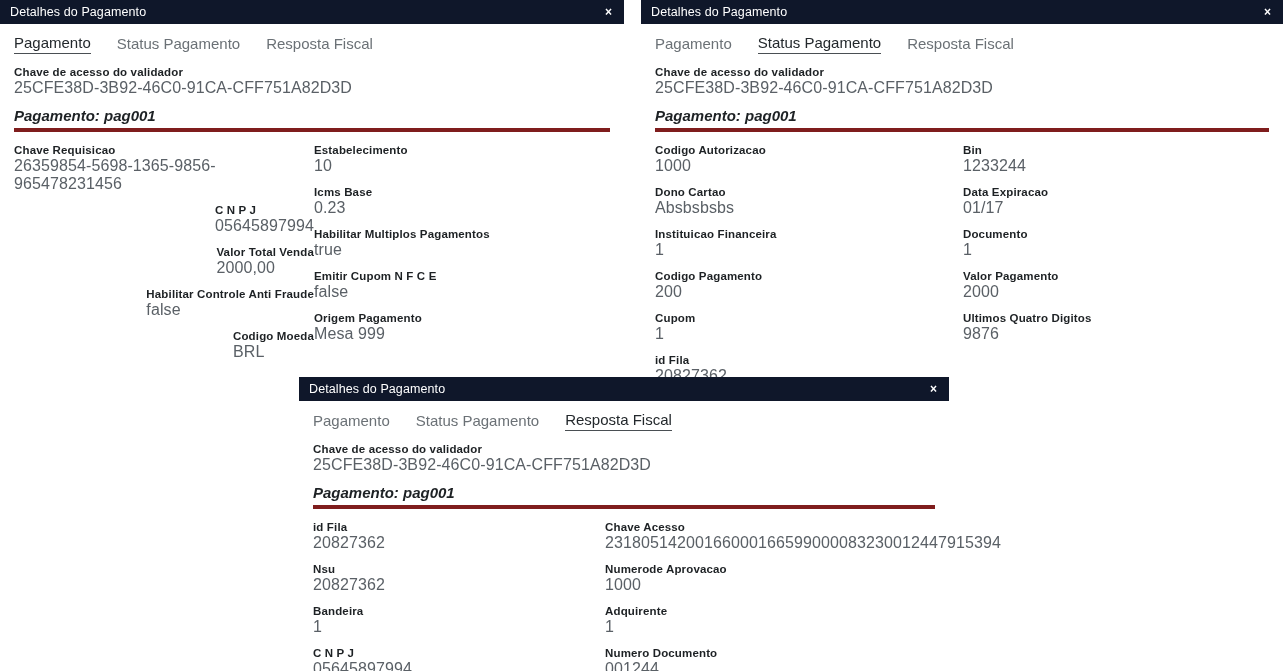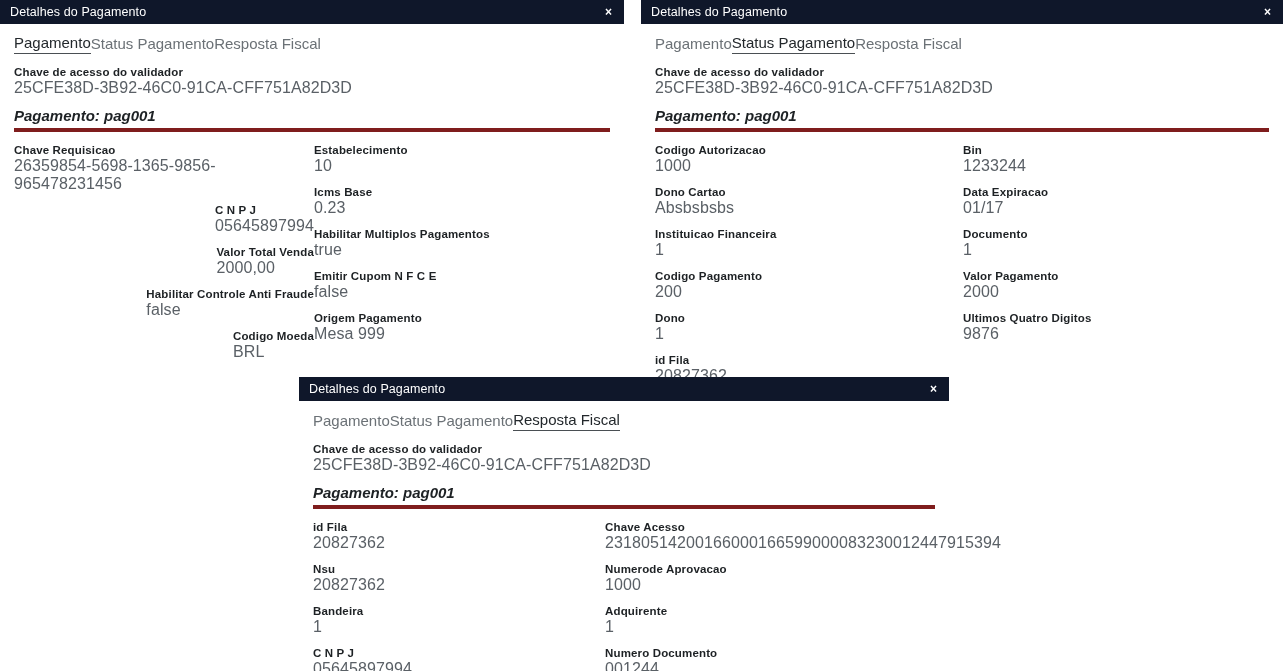--- a/index.html
+++ b/index.html
@@ -39,20 +39,21 @@
     font-size: 12px;
     font-weight: bold;
     color: #ffffff;
     cursor: pointer;
     padding: 0 2px;
     line-height: 1;
   }
   .tabs {
     display: flex;
     align-items: center;
+    gap: 26px;
     padding: 10px 14px 4px 14px;
     font-size: 15px;
     color: #6b7176;
   }
   .tab {
     cursor: pointer;
     padding-bottom: 2px;
     white-space: nowrap;
   }
   .tab.active {
@@ -208,21 +209,21 @@
           </div>
           <div class="field">
             <div class="field-label">Instituicao Financeira</div>
             <div class="field-value">1</div>
           </div>
           <div class="field">
             <div class="field-label">Codigo Pagamento</div>
             <div class="field-value">200</div>
           </div>
           <div class="field">
-            <div class="field-label">Dono</div>
+            <div class="field-label">Cupom</div>
             <div class="field-value">1</div>
           </div>
           <div class="field">
             <div class="field-label">id Fila</div>
             <div class="field-value">20827362</div>
           </div>
         </div>
         <div class="col col2">
           <div class="field">
             <div class="field-label">Bin</div>

